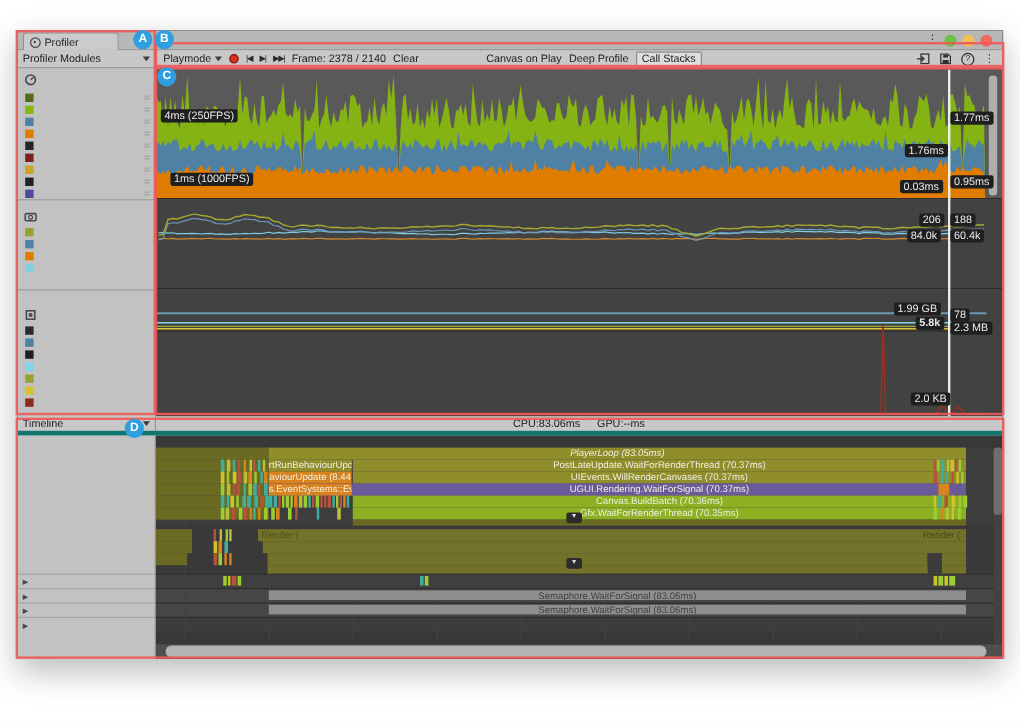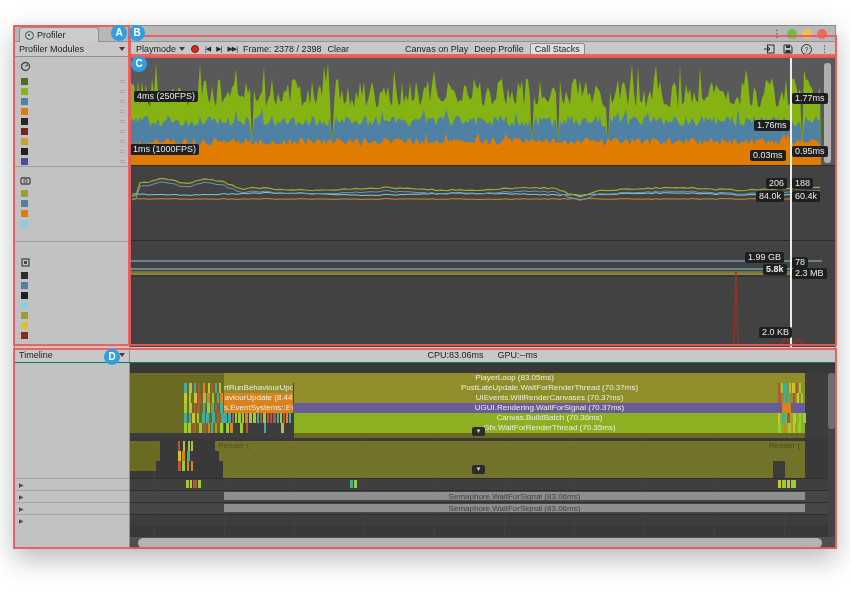--- a/index.html
+++ b/index.html
@@ -36,21 +36,21 @@
   .sb-divider{position:absolute;left:0;right:0;height:1px;background:#9d9d9d;}
   .charts{position:relative;flex:1;height:100%;background:#565656;overflow:hidden;}
   .chart{position:absolute;left:0;width:707px;overflow:hidden;}
   #cpuChart{top:1px;height:108px;background:#595959;border-bottom:1px solid #2c2c2c;box-sizing:border-box;}
   #renderChart{top:109px;height:75px;background:#424242;border-bottom:1px solid #2c2c2c;box-sizing:border-box;}
   #memChart{top:184px;height:106px;background:#424242;}
   .chip{position:absolute;background:#1f1f1f;color:#e9e9e9;font-size:9px;line-height:11px;padding:0 3px;border-radius:2px;white-space:nowrap;}
   .sel-line{position:absolute;top:1px;height:289px;width:2px;background:#f4f4f4;opacity:.95;}
   .vscroll-charts{position:absolute;width:7px;border-radius:3px;background:#aeaeae;}
   
-  .tl-header{position:absolute;left:0;top:321px;width:100%;height:16px;background:#c8c8c8;border-bottom:1px solid #0f766e;display:flex;align-items:center;font-size:9px;color:#1c1c1c;box-sizing:border-box;}
+  .tl-header{position:absolute;left:0;top:321px;width:100%;height:16px;background:#c8c8c8;border-bottom:4px solid #0f766e;display:flex;align-items:center;font-size:9px;color:#1c1c1c;box-sizing:border-box;}
   .tl-dd{width:115px;height:100%;border-right:1px solid #939393;display:flex;align-items:center;justify-content:space-between;padding:0 4px;box-sizing:border-box;flex:none;}
   .tl-stats{flex:1;display:flex;justify-content:center;gap:14px;}
   
   .timeline{position:absolute;left:0;top:337px;width:100%;height:186px;display:flex;}
   .tl-labels{position:relative;width:115px;height:100%;background:#c2c2c2;border-right:1px solid #8e8e8e;box-sizing:border-box;flex:none;}
   .thr{position:absolute;left:0;right:0;font-size:9.5px;color:#202020;padding-left:12px;box-sizing:border-box;height:12px;display:flex;align-items:center;gap:3px;}
   .thr.coll{border-top:1px solid #a6a6a6;padding-left:4px;}
   .thr .arr{font-size:6px;color:#4a4a4a;}
   .tl-canvas{position:relative;flex:1;height:100%;background:#383838;overflow:hidden;}
   .ruler{position:absolute;left:0;top:0;width:100%;height:10px;background:#474747;border-bottom:1px solid #2e2e2e;box-sizing:border-box;background-image:repeating-linear-gradient(90deg,#565656 0 1px,transparent 1px 14px);}
@@ -95,21 +95,21 @@
       <div class="tb-item">
         <span>Playmode</span>
         <span class="caret"></span>
       </div>
       <div class="tb-item">
           <span class="rec"></span>
         </div>
       <div class="tb-item navglyph">|◀</div>
       <div class="tb-item navglyph">▶|</div>
       <div class="tb-item navglyph">▶▶|</div>
-      <div class="tb-item">Frame: 2378 / 2398</div>
+      <div class="tb-item">Frame: 2378 / 2140</div>
       <div class="tb-item">Clear</div>
       <div class="tb-item" style="margin-left:56px;">Canvas on Play</div>
       <div class="tb-item">Deep Profile</div>
       <div class="tb-item chip-btn">Call Stacks</div>
       <div class="tb-right">
         <svg class="ic" width="11" height="10" viewBox="0 0 11 10">
             <rect x="3.5" y="1" width="6.5" height="8" fill="none" stroke="#2e2e2e"></rect>
             <path d="M0 5h6M4 3l2 2-2 2" stroke="#2e2e2e" fill="none"></path>
           </svg>
         <svg class="ic" width="10" height="10" viewBox="0 0 10 10">
@@ -260,21 +260,21 @@
               <polyline points="0,28 692,28" fill="none" stroke="#7fd3ea" stroke-width="1.2"></polyline>
               <polyline points="0,31 692,31" fill="none" stroke="#a3a832" stroke-width="1.2"></polyline>
               <polyline points="0,33 692,33" fill="none" stroke="#d6c32e" stroke-width="1.2"></polyline>
               <polyline points="0,35 692,35" fill="none" stroke="#2c2c2c" stroke-width="1"></polyline>
               <polyline points="0,104 600,104 604,104 606,30 608,104 650,104 655,97 662,104 668,98 675,104 692,104" fill="none" stroke="#9c2f22" stroke-width="1.3"></polyline>
             </svg></div>
         <div class="sel-line" id="selLine" style="left: 660px;"></div>
         <div class="vscroll-charts" style="left:694px;top:6px;height:100px;"></div>
         <div id="chipLayer">
             <div class="chip" style="left: 4px; top: 34px;">4ms (250FPS)</div>
-            <div class="chip" style="left: 0; top: 87px;">1ms (1000FPS)</div>
+            <div class="chip" style="left: 12px; top: 87px;">1ms (1000FPS)</div>
             <div class="chip" style="left: 662px; top: 36px;">1.77ms</div>
             <div class="chip" style="left: 624px; top: 63px;">1.76ms</div>
             <div class="chip" style="left: 620px; top: 93px;">0.03ms</div>
             <div class="chip" style="left: 662px; top: 89px;">0.95ms</div>
             <div class="chip" style="left: 636px; top: 121px;">206</div>
             <div class="chip" style="left: 662px; top: 121px;">188</div>
             <div class="chip" style="left: 626px; top: 134px;">84.0k</div>
             <div class="chip" style="left: 662px; top: 134px;">60.4k</div>
             <div class="chip" style="left: 615px; top: 195px;">1.99 GB</div>
             <div class="chip" style="left: 662px; top: 200px;">78</div>
@@ -340,21 +340,21 @@
             <div class="gridv" style="left: 584px;"></div>
             <div class="gridv" style="left: 654px;"></div>
           </div>
         <div id="barLayer">
             <div class="tbar" style="top: 10px; left: 0px; width: 94px; height: 10px; background: rgb(107, 106, 34);"></div>
             <div class="tbar" style="top: 20px; left: 0px; width: 94px; height: 10px; background: rgb(107, 106, 34);"></div>
             <div class="tbar" style="top: 30px; left: 0px; width: 94px; height: 10px; background: rgb(107, 106, 34);"></div>
             <div class="tbar" style="top: 40px; left: 0px; width: 94px; height: 10px; background: rgb(107, 106, 34);"></div>
             <div class="tbar" style="top: 50px; left: 0px; width: 94px; height: 10px; background: rgb(107, 106, 34);"></div>
             <div class="tbar" style="top: 60px; left: 0px; width: 94px; height: 10px; background: rgb(107, 106, 34);"></div>
-            <div class="tbar" style="top: 10px; left: 94px; width: 581px; height: 10px; background: rgb(143, 142, 43);">PlayerLoop (83.05ms)</div>
+            <div class="tbar" style="top: 10px; left: 94px; width: 581px; height: 10px; background: rgb(143, 142, 43); font-style: italic;">PlayerLoop (83.05ms)</div>
             <div class="tbar" style="top: 20px; left: 94px; width: 69px; height: 10px; background: rgb(143, 142, 43);">rtRunBehaviourUpd</div>
             <div class="tbar" style="top: 20px; left: 164px; width: 511px; height: 10px; background: rgb(143, 142, 43);">PostLateUpdate.WaitForRenderThread (70.37ms)</div>
             <div class="tbar" style="top: 30px; left: 94px; width: 69px; height: 10px; background: rgb(217, 131, 30);">aviourUpdate (8.44</div>
             <div class="tbar" style="top: 30px; left: 164px; width: 511px; height: 10px; background: rgb(143, 142, 43);">UIEvents.WillRenderCanvases (70.37ms)</div>
             <div class="tbar" style="top: 40px; left: 94px; width: 581px; height: 10px; background: rgb(105, 90, 153);"></div>
             <div class="tbar" style="top: 40px; left: 94px; width: 69px; height: 10px; background: rgb(217, 131, 30);">s.EventSystems::Ev</div>
             <div class="tbar" style="top: 40px; left: 164px; width: 511px; height: 10px; background: rgb(105, 90, 153);">UGUI.Rendering.WaitForSignal (70.37ms)</div>
             <div class="tbar" style="top: 40px; left: 652px; width: 9px; height: 10px; background: rgb(217, 131, 30);"></div>
             <div class="tbar" style="top: 50px; left: 164px; width: 511px; height: 10px; background: rgb(141, 176, 34); text-align: center;">Canvas.BuildBatch (70.36ms)</div>
             <div class="tbar" style="top: 60px; left: 164px; width: 511px; height: 10px; background: rgb(141, 176, 34);">Gfx.WaitForRenderThread (70.35ms)</div>

